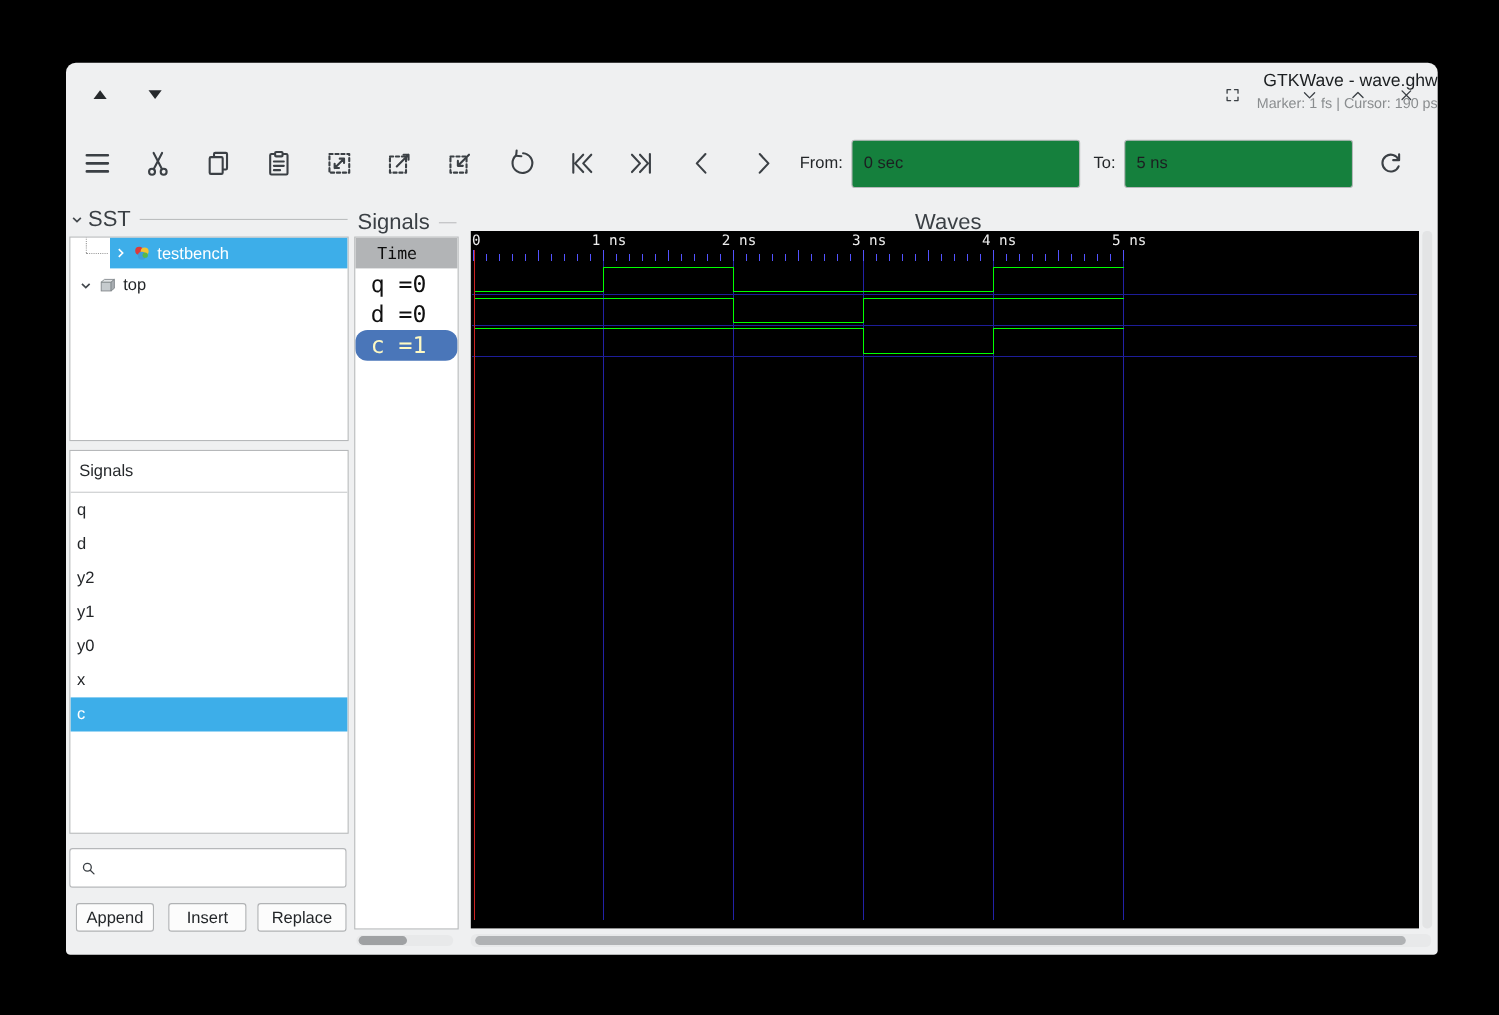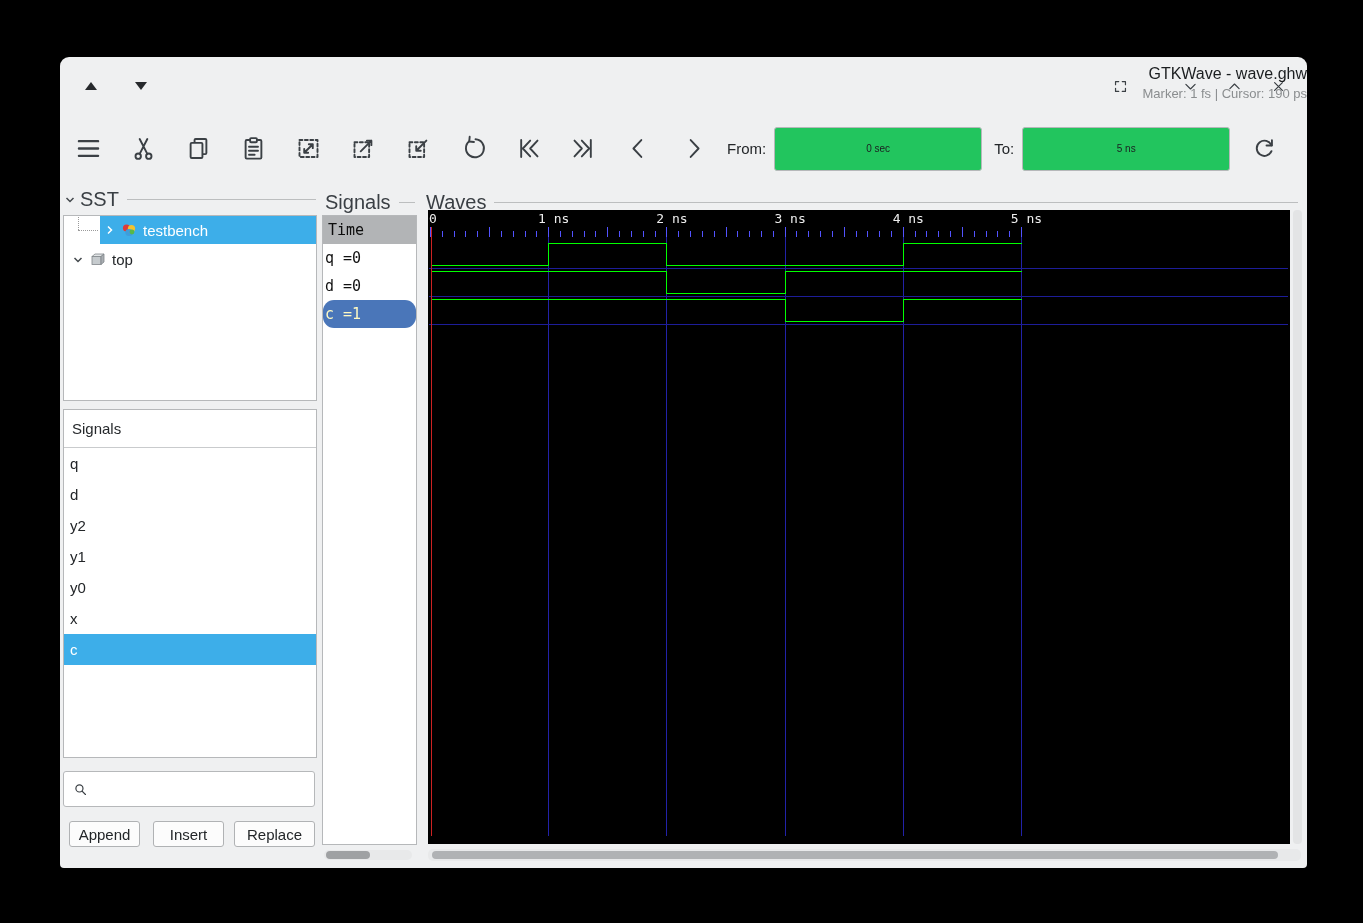--- a/index.html
+++ b/index.html
@@ -22,22 +22,22 @@
   .win-btn svg{width:17px;height:17px;display:block;}
   .tb-right .win-btn:first-child{margin-right:26px;}
 
   
   .toolbar{height:67px;display:flex;align-items:center;padding-left:8px;}
   .tool-icons{display:flex;gap:15px;}
   .tool-btn{width:40px;height:40px;display:flex;align-items:center;justify-content:center;border-radius:3px;}
   .tool-btn svg{width:27px;height:27px;display:block;}
   .tb-label{font-size:15px;color:#232629;margin-left:14px;white-space:nowrap;}
   .tb-label.to{margin-left:12px;}
-  .tb-input{width:186px;height:42px;margin-left:8px;border:1px solid #b6b8ba;border-radius:3px;background:#22c55e;
-            padding:0 10px;font-size:10px;color:#1c1e21;font-family:"Liberation Sans",sans-serif;text-align:center;}
+  .tb-input{width:186px;height:42px;margin-left:8px;border:1px solid #b6b8ba;border-radius:3px;background:#15803d;
+            padding:0 10px;font-size:15px;color:#1c1e21;font-family:"Liberation Sans",sans-serif;}
   .tool-btn.reload{margin-left:14px;}
 
   
   .content{position:relative;height:686px;}
   .frame-label{position:absolute;display:flex;align-items:center;gap:4px;font-size:20px;color:#3a3f44;}
   .frame-line{flex:1;height:1px;background:#bcbebf;margin-left:4px;}
   .icn{display:inline-flex;}
   .icn svg{display:block;}
 
   
@@ -63,27 +63,27 @@
                 border-radius:3px;display:flex;align-items:center;padding-left:8px;gap:6px;box-sizing:border-box;}
   .search-input{border:none;outline:none;flex:1;font-size:15px;background:transparent;font-family:"Liberation Sans",sans-serif;}
 
   .btn-row{position:absolute;left:3px;top:639px;width:252px;height:38px;}
   .sst-btn{position:absolute;top:0;height:26px;border:1px solid #b0b2b4;border-radius:3px;background:#fcfcfc;
            font-size:15px;color:#232629;display:flex;align-items:center;justify-content:center;box-sizing:border-box;}
 
   
   .mid-label{left:265px;top:9px;width:90px;}
   .mid-box{position:absolute;left:262px;top:33px;width:93px;height:628px;background:#fff;border:1px solid #b6b8ba;overflow:hidden;}
-  .mid-head{height:28px;line-height:28px;padding-left:5px;background:#b2b4b6;color:#0d0d0d;font-size:15px;
+  .mid-head{height:28px;line-height:28px;padding-left:20px;background:#b2b4b6;color:#0d0d0d;font-size:15px;
             font-family:"DejaVu Sans Mono",monospace;}
-  .mid-row{height:28px;line-height:28px;padding-left:2px;font-size:15px;color:#111;font-family:"DejaVu Sans Mono",monospace;}
+  .mid-row{height:28px;line-height:28px;padding-left:14px;font-size:21px;color:#111;font-family:"DejaVu Sans Mono",monospace;}
   .mid-row.sel{background:#4a76b9;color:#fef9c3;border-radius:11px;}
 
   
-  .waves-label{left:366px;top:9px;width:872px;}
+  .waves-label{left:366px;top:9px;width:872px;flex-direction:column;}
   .wave-canvas{position:absolute;left:368px;top:28px;width:862px;height:634px;background:#000;}
   .vscroll{position:absolute;left:1233px;top:28px;width:9px;height:634px;background:#e3e4e5;border-radius:4px;}
 
   
   .hscroll{position:absolute;background:#e8e9ea;border-radius:5px;}
   .mid-scroll{left:264px;top:668px;width:88px;height:10px;}
   .mid-thumb{position:absolute;left:2px;top:1px;width:44px;height:8px;background:#9fa1a3;border-radius:4px;}
   .wave-scroll{left:368px;top:667px;width:873px;height:12px;}
   .wave-thumb{position:absolute;left:4px;top:2px;width:846px;height:8px;background:#b0b2b4;border-radius:4px;}
 </style>

